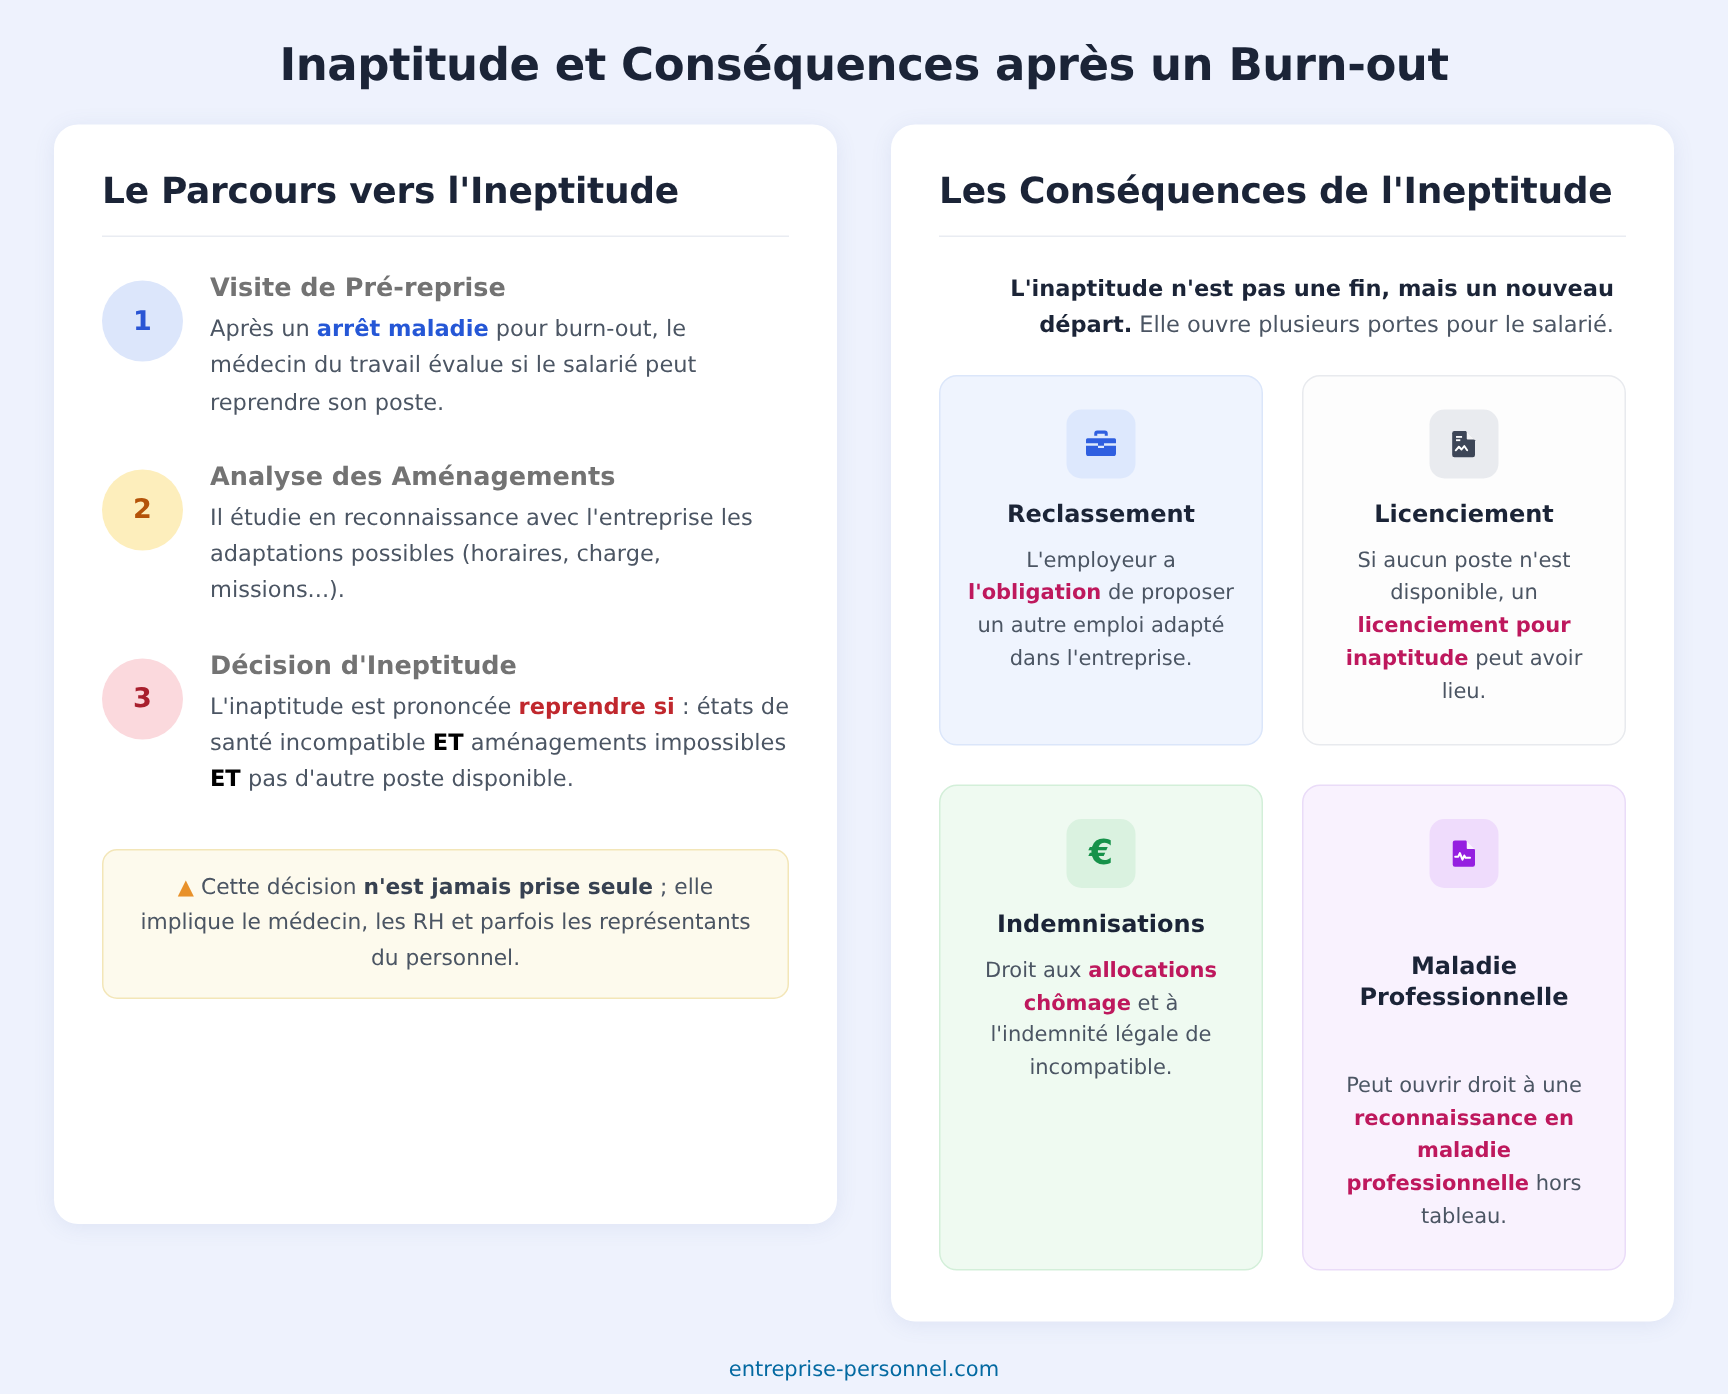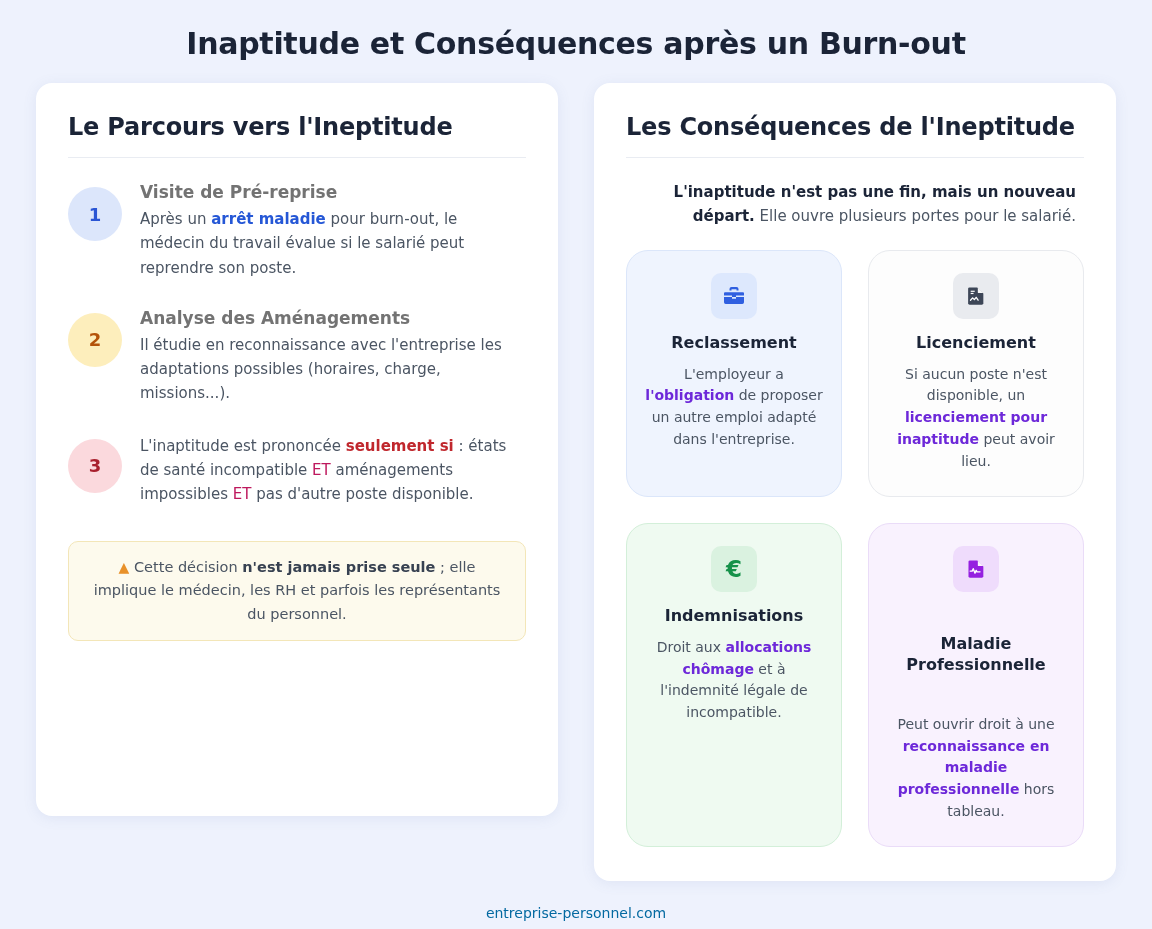--- a/index.html
+++ b/index.html
@@ -94,21 +94,21 @@
     font-weight: 700;
     color: #737373;
     margin-bottom: 5px;
   }
 
   .step-text {
     font-size: 15px;
     line-height: 1.62;
     color: #4b5563;
   }
-  .step-text b { font-weight: 400; color: #be185d; margin-top: 36px; }
+  .step-text b { font-weight: 700; color: #000000; margin-top: 36px; }
   .hl-blue { color: #2557d6; font-weight: 700; }
   .hl-red  { color: #c0272d; font-weight: 700; }
 
   
   .warning {
     margin-top: 34px;
     background: #fdfaed;
     border: 1px solid #f3e6b8;
     border-radius: 10px;
     padding: 14px 18px;
@@ -133,21 +133,21 @@
 
   
   .cards {
     margin-top: 22px;
     display: grid;
     grid-template-columns: 1fr 1fr;
     gap: 26px;
   }
 
   .card {
-    border-radius: 22px;
+    border-radius: 12px;
     border: 1px solid transparent;
     padding: 22px 16px 24px;
     text-align: center;
     display: flex;
     flex-direction: column;
     align-items: center;
   }
   .card-blue   { background: #eff4fe; border-color: #dbe6fa; }
   .card-gray   { background: #fdfdfd; border-color: #e8eaee; }
   .card-green  { background: #effaf1; border-color: #d3efd9; }
@@ -176,21 +176,21 @@
     color: #1b2437;
     margin-bottom: 10px;
     line-height: 1.3;
   }
 
   .card-text {
     font-size: 14px;
     line-height: 1.55;
     color: #4b5563;
   }
-  .card-text b { color: #6d28d9; font-weight: 700; }
+  .card-text b { color: #be185d; font-weight: 700; }
 
   
   .footer {
     text-align: center;
     font-size: 14px;
     color: #0369a1;
     padding-top: 24px;
   }
 </style>
 </head>
@@ -220,21 +220,22 @@
           <div class="step-badge badge-2">2</div>
           <div class="step-body">
             <div class="step-title">Analyse des Aménagements</div>
             <p class="step-text"><span>Il étudie en reconnaissance avec l'entreprise les adaptations possibles (horaires, charge, missions...).</span></p>
           </div>
         </div>
 
         <div class="step">
           <div class="step-badge badge-3">3</div>
           <div class="step-body">
-            <p class="step-text"><span>L'inaptitude est prononcée </span><span class="hl-red">seulement si</span><span> : états de santé incompatible </span><b>ET</b><span> aménagements impossibles </span><b>ET</b><span> pas d'autre poste disponible.</span></p>
+            <div class="step-title">Décision d'Ineptitude</div>
+            <p class="step-text"><span>L'inaptitude est prononcée </span><span class="hl-red">reprendre si</span><span> : états de santé incompatible </span><b>ET</b><span> aménagements impossibles </span><b>ET</b><span> pas d'autre poste disponible.</span></p>
           </div>
         </div>
 
       </div>
 
       <div class="warning">
         <span class="warn-icon">▲</span>
         <span>Cette décision </span><b>n'est jamais prise seule</b><span> ; elle implique le médecin, les RH et parfois les représentants du personnel.</span>
       </div>
     </section>

